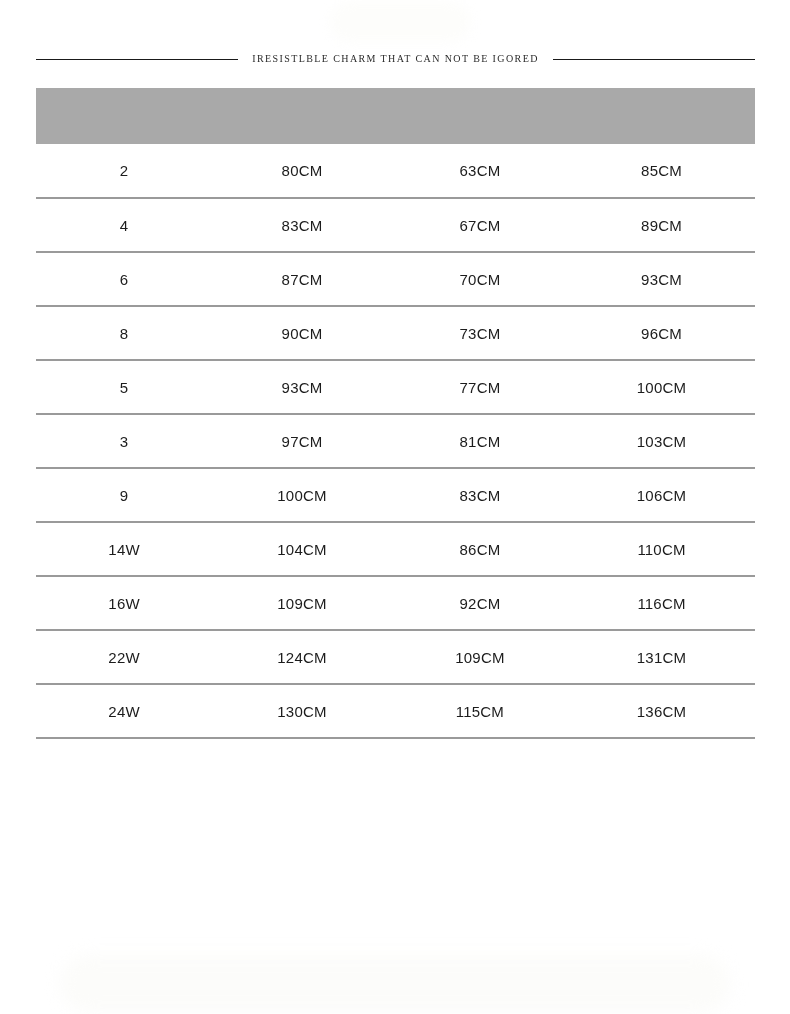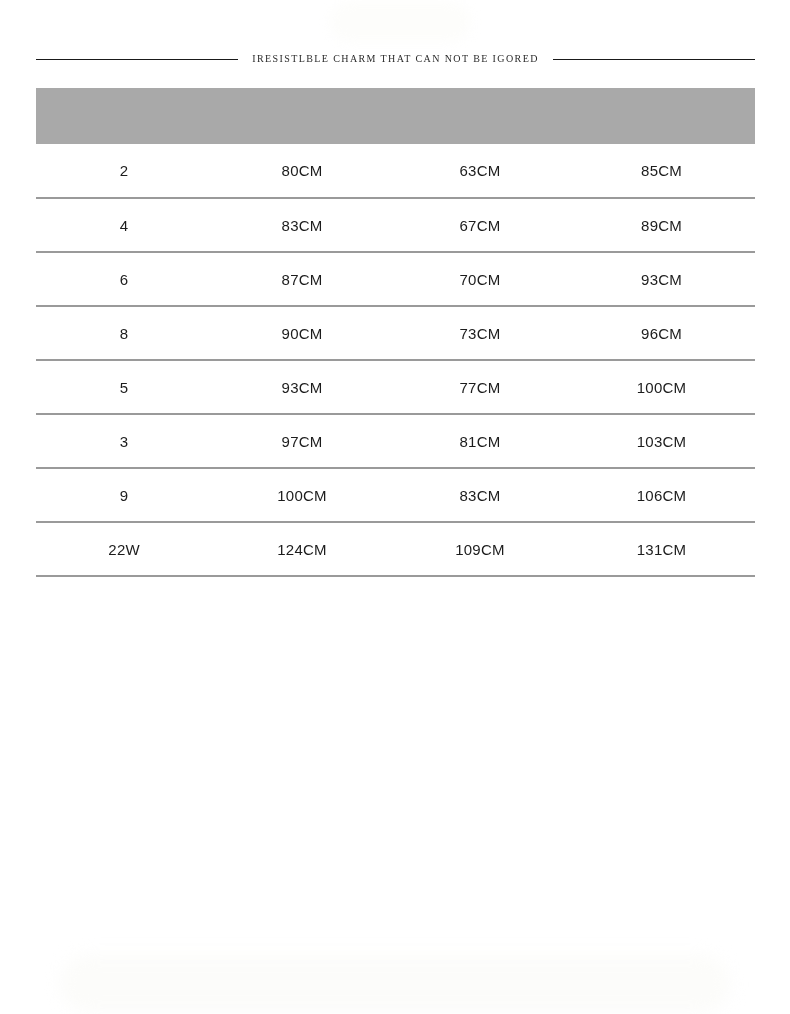--- a/index.html
+++ b/index.html
@@ -179,23 +179,41 @@
           <td>81CM</td>
           <td>103CM</td>
         </tr>
         <tr>
           <td>9</td>
           <td>100CM</td>
           <td>83CM</td>
           <td>106CM</td>
         </tr>
         <tr>
+          <td>14W</td>
+          <td>104CM</td>
+          <td>86CM</td>
+          <td>110CM</td>
+        </tr>
+        <tr>
+          <td>16W</td>
+          <td>109CM</td>
+          <td>92CM</td>
+          <td>116CM</td>
+        </tr>
+        <tr>
           <td>22W</td>
           <td>124CM</td>
           <td>109CM</td>
           <td>131CM</td>
         </tr>
+        <tr>
+          <td>24W</td>
+          <td>130CM</td>
+          <td>115CM</td>
+          <td>136CM</td>
+        </tr>
       </tbody>
   </table>
 
   <div class="watermark-bottom"></div>
 
 </div>
 
 </body></html>

